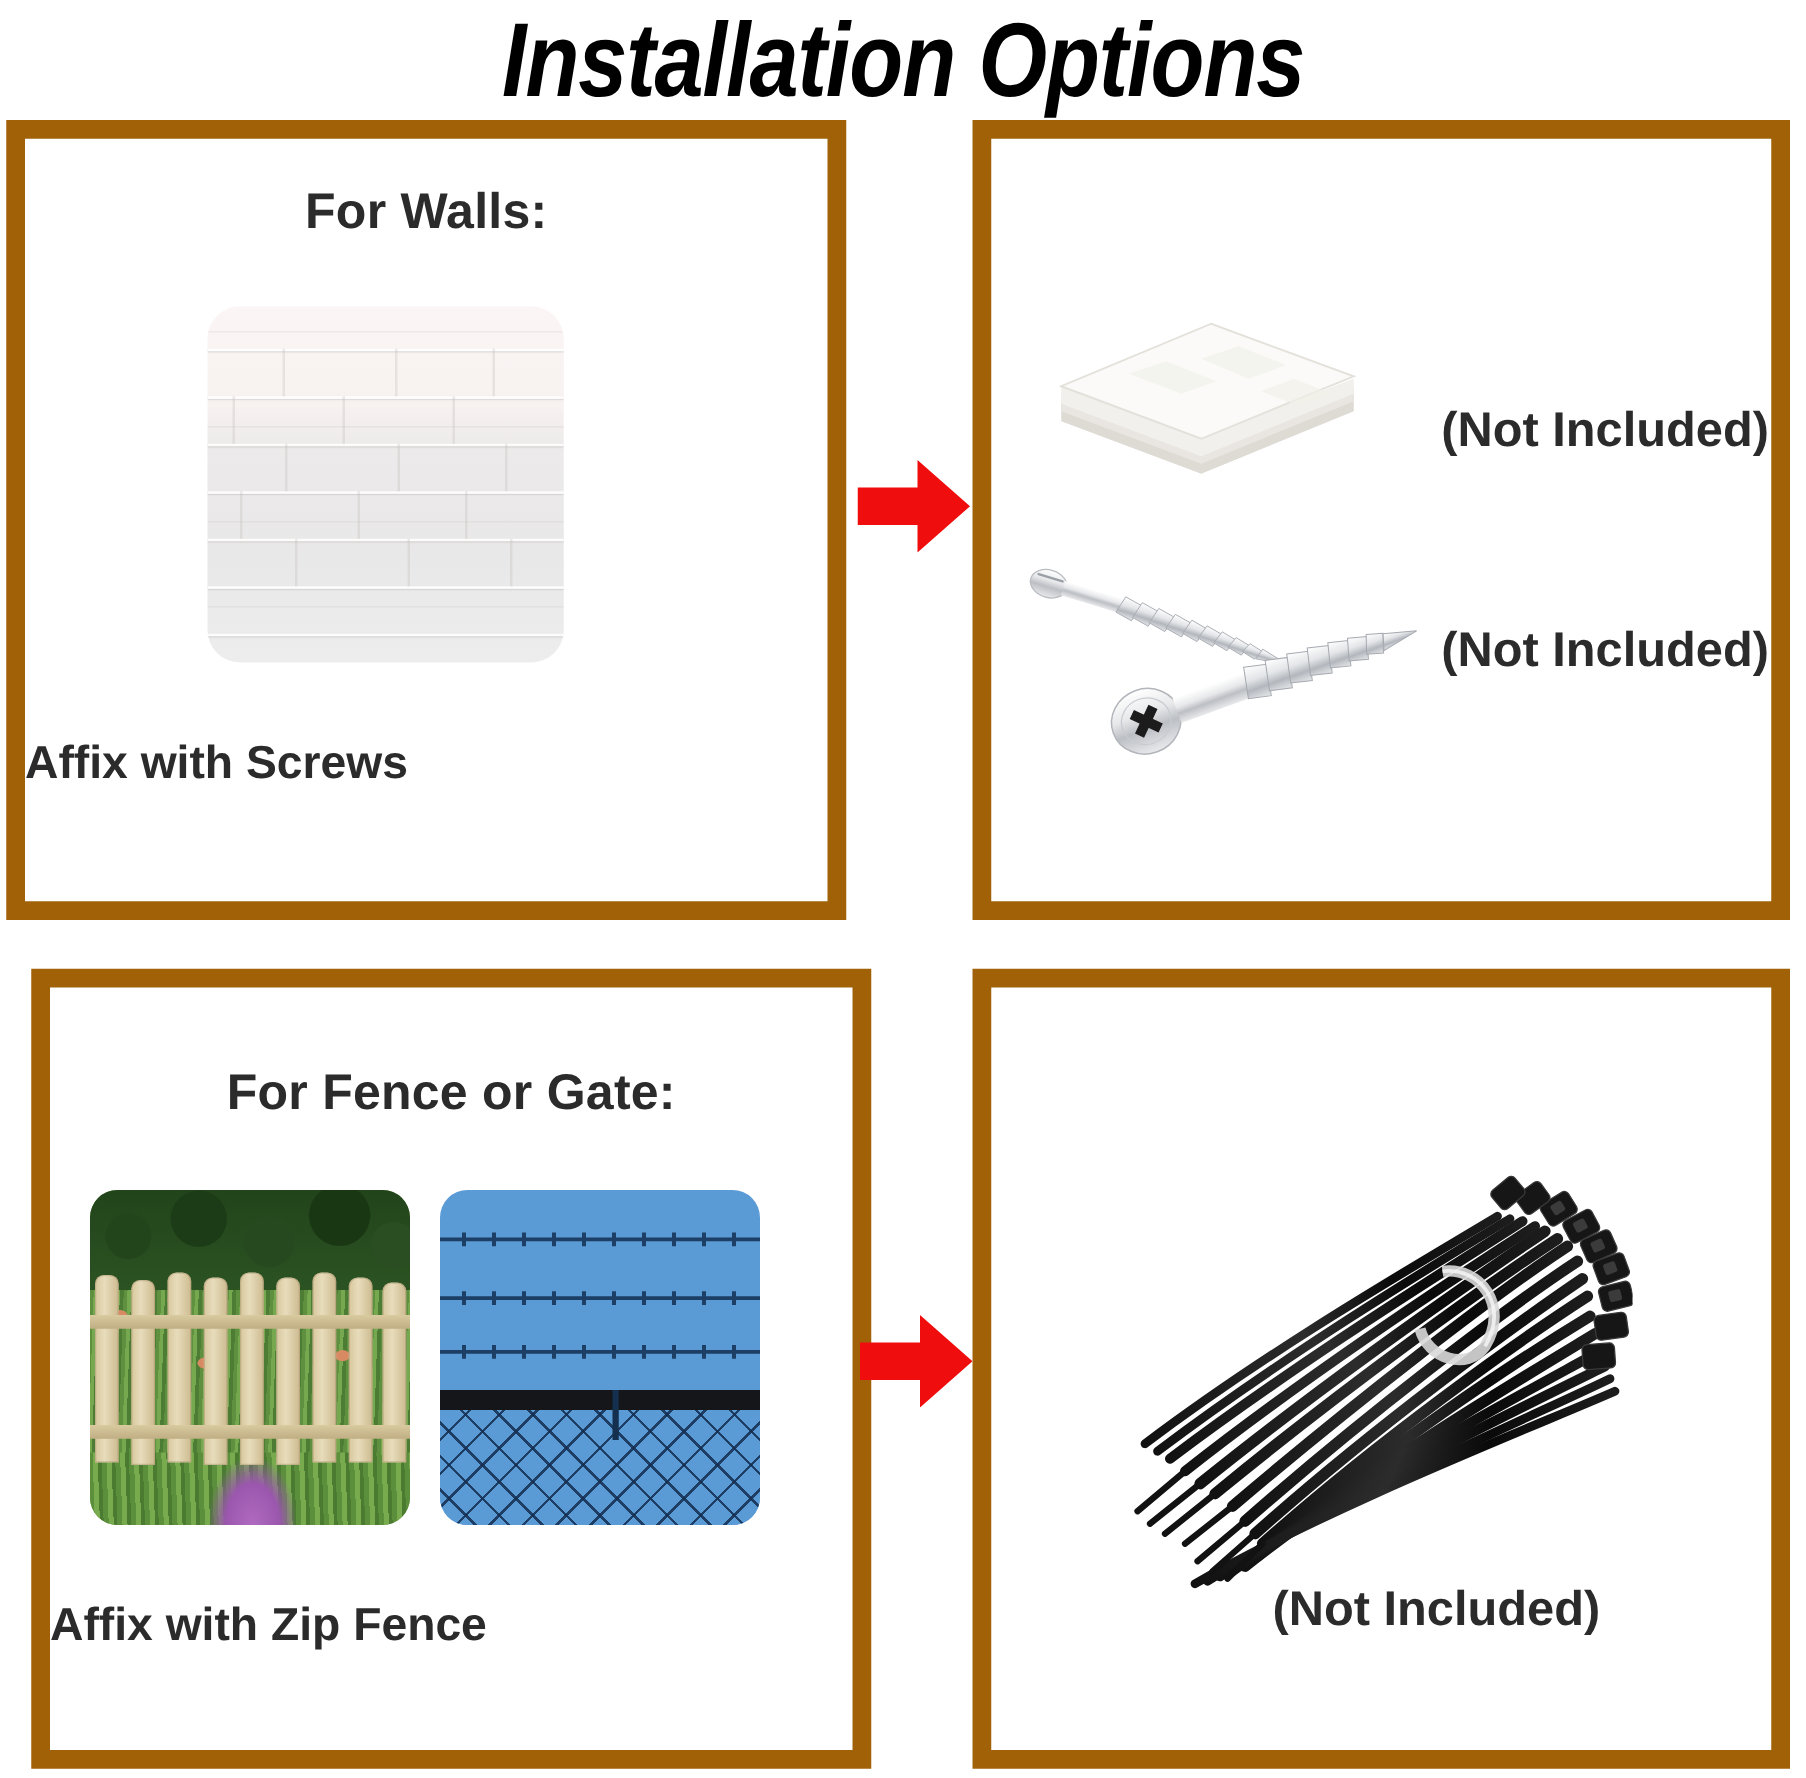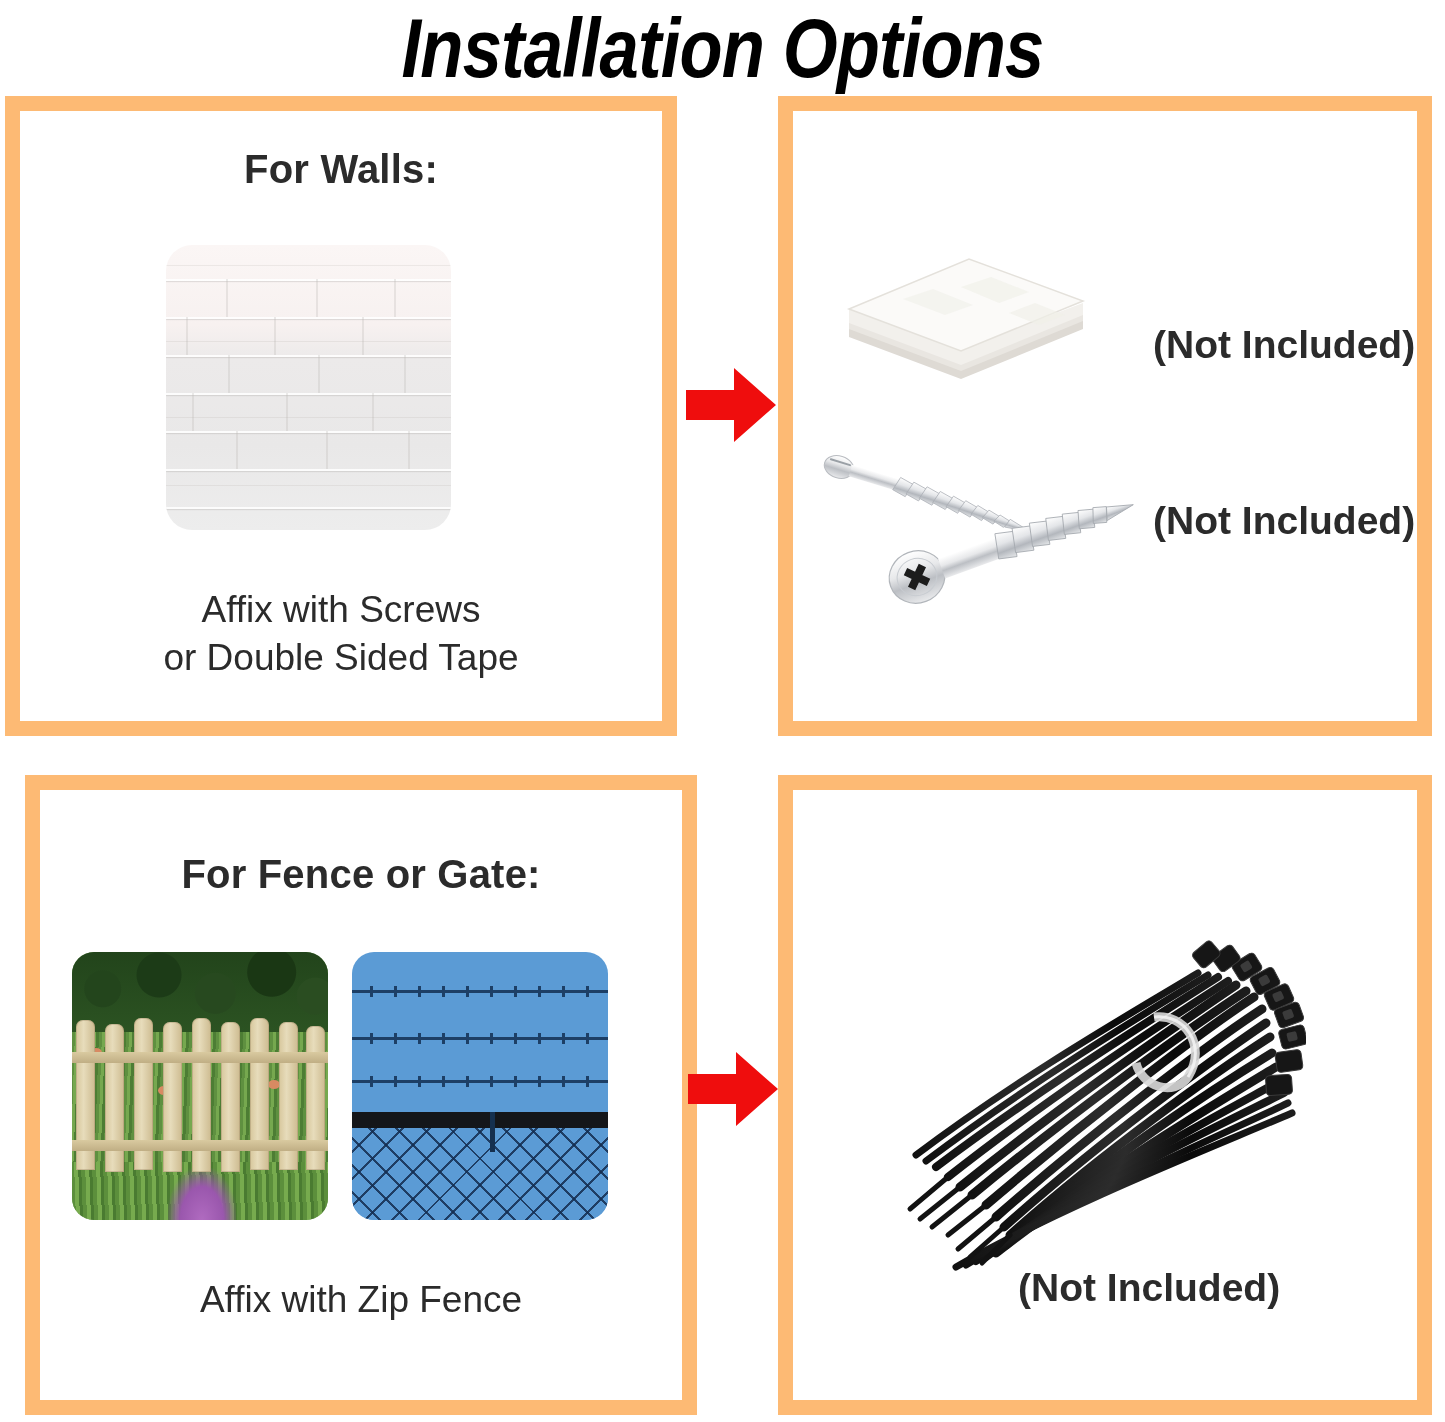--- a/index.html
+++ b/index.html
@@ -14,35 +14,35 @@
     text-align:center;
     font-family:"Liberation Sans","DejaVu Sans",sans-serif;
     font-size:84px;font-weight:bold;font-style:italic;
     letter-spacing:-1px;
     color:#000000;
     transform:scaleX(.84);transform-origin:50% 0;
     line-height:100px;
     white-space:nowrap;
   }
   
-  .panel{position:absolute;background:#fdba74;box-sizing:border-box;}
+  .panel{position:absolute;background:#a16207;box-sizing:border-box;}
   .panel .inner{position:absolute;left:15px;top:15px;right:15px;bottom:15px;background:#ffffff;overflow:hidden;}
   #panel-tl{left:5px;  top:96px;  width:672px; height:640px;}
   #panel-tr{left:778px;top:96px;  width:654px; height:640px;}
   #panel-bl{left:5px;  top:775px; width:672px; height:640px;margin-left:20px;}
   #panel-br{left:778px;top:775px; width:654px; height:640px;}
 
   .panel-heading{
     position:absolute;width:100%;text-align:center;
     font-size:40px;font-weight:bold;color:#2b2b2b;
     letter-spacing:.2px;
   }
   .caption{
-    position:absolute;width:100%;text-align:center;
-    font-size:37px;font-weight:normal;color:#2b2b2b;
+    position:absolute;width:100%;
+    font-size:37px;font-weight:bold;color:#2b2b2b;
     line-height:48px;
   }
   .caption .l2{display:block;}
 
   
   .arrow{position:absolute;}
   .arrow svg{display:block;}
 
   
   .wall-swatch{
@@ -143,21 +143,20 @@
       <div class="brickv" style="left:160px;top:186px;height:38px;"></div>
       <div class="brickv" style="left:242px;top:186px;height:38px;"></div>
       <div class="grain" style="top:20px;"></div>
       <div class="grain" style="top:96px;"></div>
       <div class="grain" style="top:172px;"></div>
       <div class="grain" style="top:240px;"></div>
     </div>
 
     <div class="caption" style="top:475px;">
       <span>Affix with Screws</span>
-      <span class="l2">or Double Sided Tape</span>
     </div>
 
   </div>
 </div>
 
 <div class="arrow" style="left:686px;top:368px;">
   <svg width="90" height="74" viewBox="0 0 90 74" aria-hidden="true">
     <polygon points="0,22 48,22 48,0 90,37 48,74 48,52 0,52" fill="#ef0d0d"></polygon>
   </svg>
 </div>

